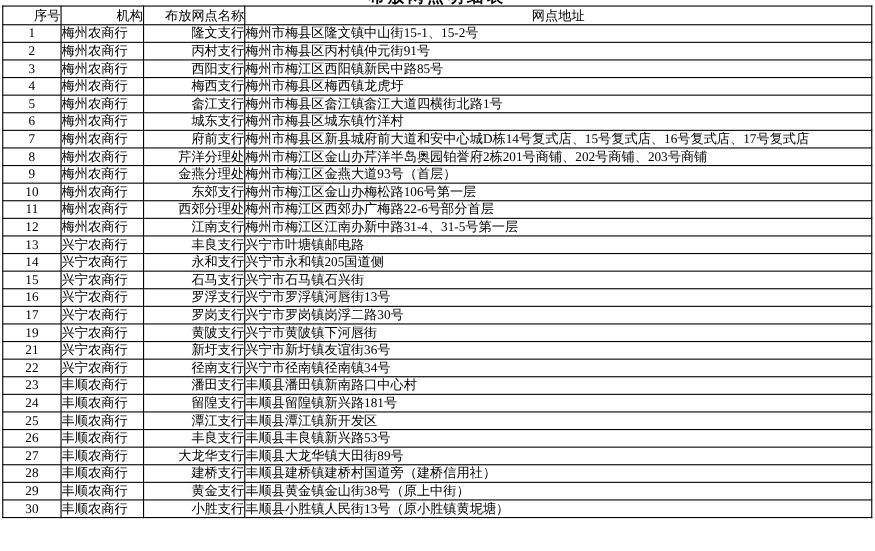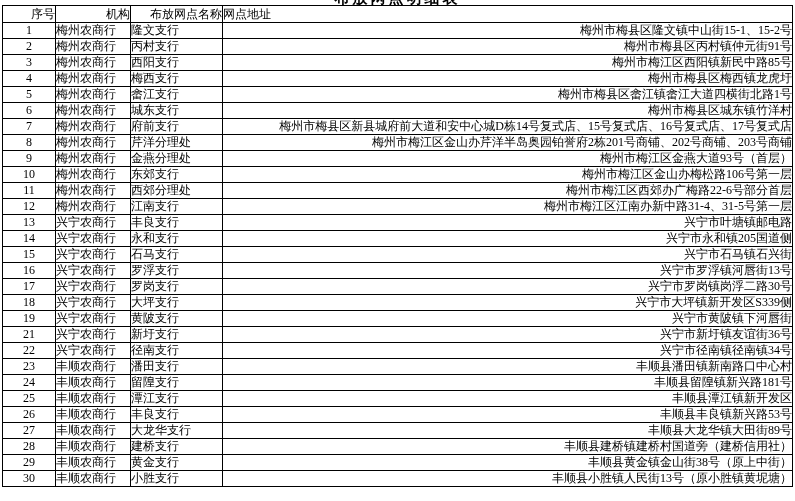--- a/index.html
+++ b/index.html
@@ -24,23 +24,23 @@
   .branch-table th, .branch-table td {
     border:1px solid #000; padding:0; margin:0;
     font-size:12px; line-height:15px;
     overflow:hidden; white-space:nowrap;
     font-weight:normal;
   }
   .branch-table th { height:16px; text-align:right; }
   .branch-table td { height:15px; }
   .c-no     { width:53px;  text-align:center; }
   .c-org    { width:75px;  text-align:left; }
-  .c-branch { width:92px;  text-align:left; }
-  .c-addr   { text-align:right; padding-left:3px; }
-  th.c-addr { text-align:left; padding-left:0; }
+  .c-branch { width:92px;  text-align:right; }
+  .c-addr   { text-align:left; padding-left:3px; }
+  th.c-addr { text-align:center; padding-left:0; }
 </style>
 </head>
 <body>
 
 <div class="title-strip">
   <span class="title-text">布放网点明细表</span>
 </div>
 
 <table class="branch-table">
   <colgroup>
@@ -170,26 +170,20 @@
     <td class="c-addr">兴宁市罗浮镇河唇街13号</td>
   </tr>
 
   <tr>
     <td class="c-no">17</td>
     <td class="c-org">兴宁农商行</td>
     <td class="c-branch">罗岗支行</td>
     <td class="c-addr">兴宁市罗岗镇岗浮二路30号</td>
   </tr>
 
-  <tr>
-    <td class="c-no">18</td>
-    <td class="c-org">兴宁农商行</td>
-    <td class="c-branch">大坪支行</td>
-    <td class="c-addr">兴宁市大坪镇新开发区S339侧</td>
-  </tr>
 
   <tr>
     <td class="c-no">19</td>
     <td class="c-org">兴宁农商行</td>
     <td class="c-branch">黄陂支行</td>
     <td class="c-addr">兴宁市黄陂镇下河唇街</td>
   </tr>
 
 
   <tr>

